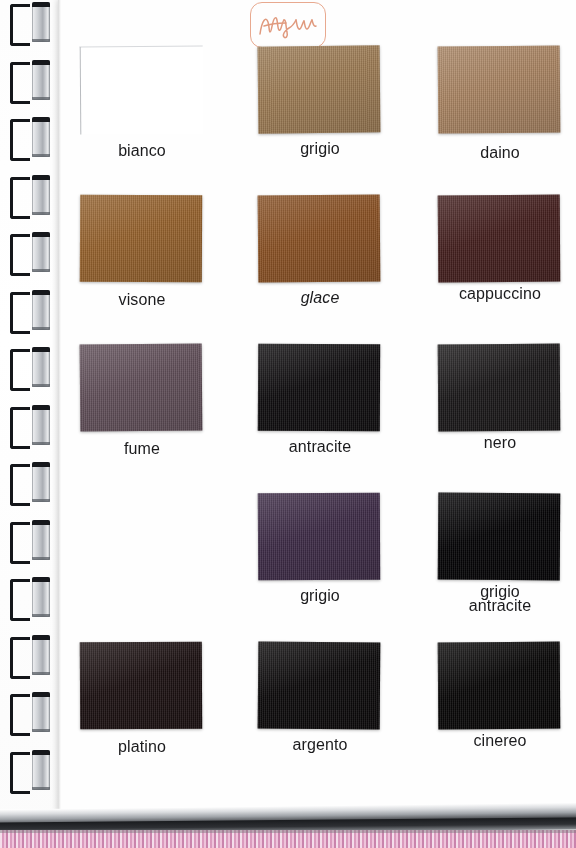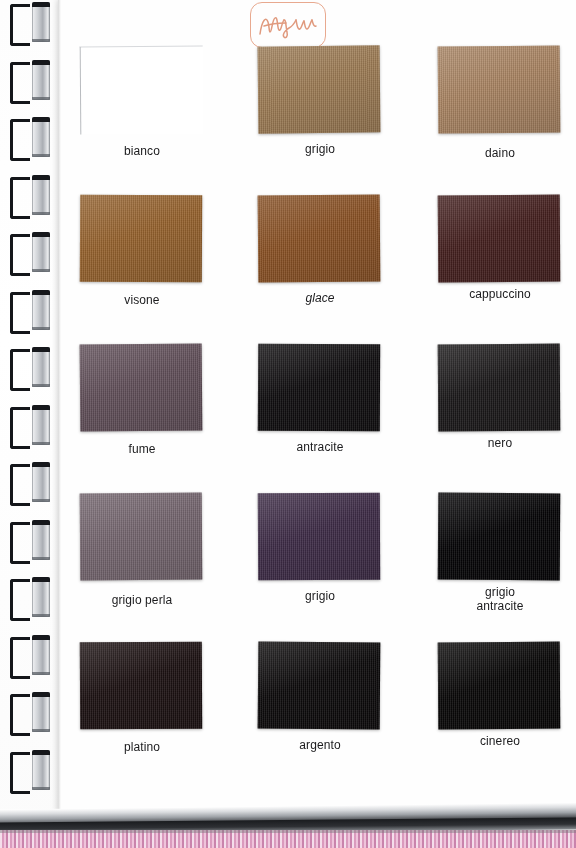--- a/index.html
+++ b/index.html
@@ -180,21 +180,21 @@
   }
   .swatch.white-sw .weave { opacity: 0.0; }
   .swatch.white-sw .sheen { opacity: 0.0; }
 
   .label {
     position: absolute;
     left: 0;
     top: 100px;
     width: 140px;
     text-align: center;
-    font-size: 12px;
+    font-size: 16px;
     line-height: 14px;
     color: #1b1b1d;
     letter-spacing: 0.1px;
     white-space: pre-line;
   }
 
   
   .edge-shadow {
     position: absolute;
     left: 0;
@@ -401,29 +401,20 @@
           <div class="swatch-wrap">
             <div class="swatch" style="background: rgb(27, 25, 26); transform: rotate(-0.4deg);">
               <div class="weave"></div>
               <div class="sheen"></div>
             </div>
           </div>
           <div class="label" style="top: 94px;">nero</div>
         </div>
       </div>
       <div class="row">
-        <div class="cell c0">
-          <div class="swatch-wrap">
-            <div class="swatch" style="background: rgb(117, 102, 111); transform: rotate(-0.4deg);">
-              <div class="weave"></div>
-              <div class="sheen"></div>
-            </div>
-          </div>
-          <div class="label" style="top: 102px;">grigio perla</div>
-        </div>
         <div class="cell c1">
           <div class="swatch-wrap">
             <div class="swatch" style="background: rgb(62, 44, 71); transform: rotate(-0.3deg);">
               <div class="weave"></div>
               <div class="sheen"></div>
             </div>
           </div>
           <div class="label" style="top: 98px;">grigio</div>
         </div>
         <div class="cell c2">

